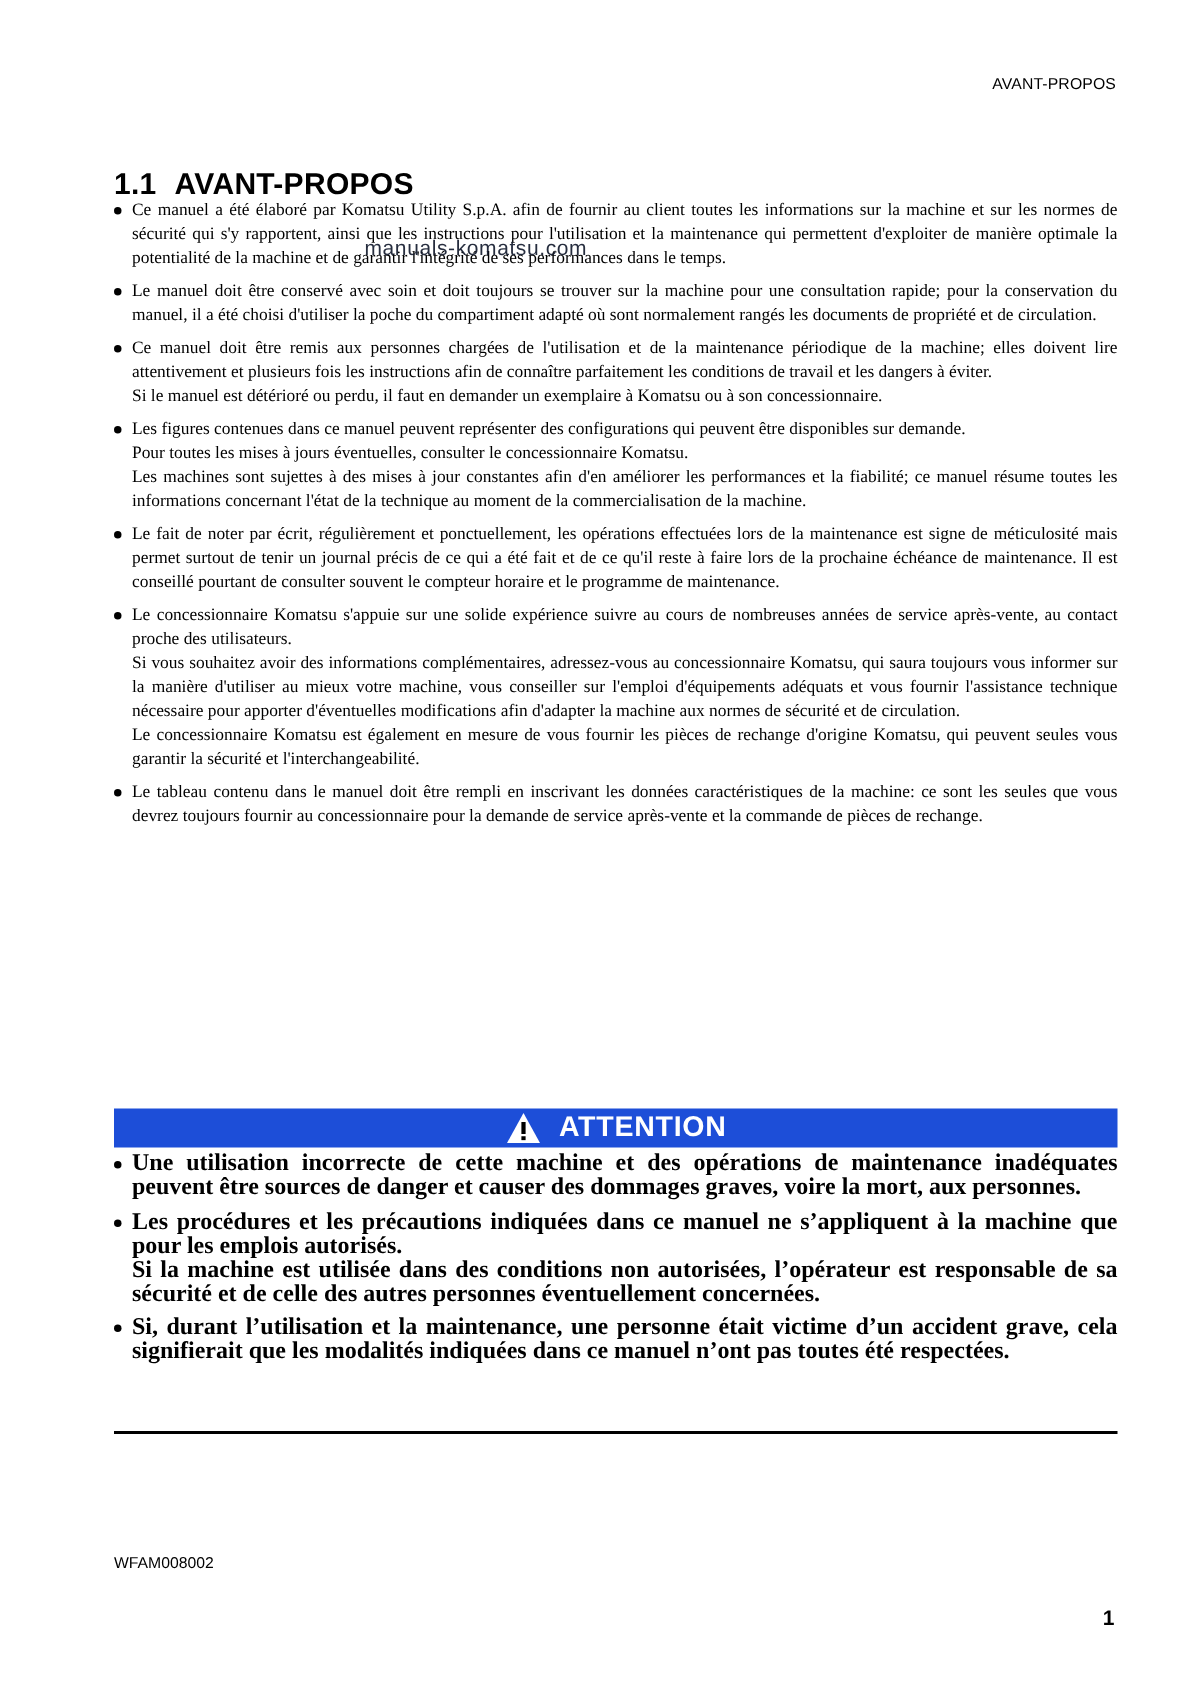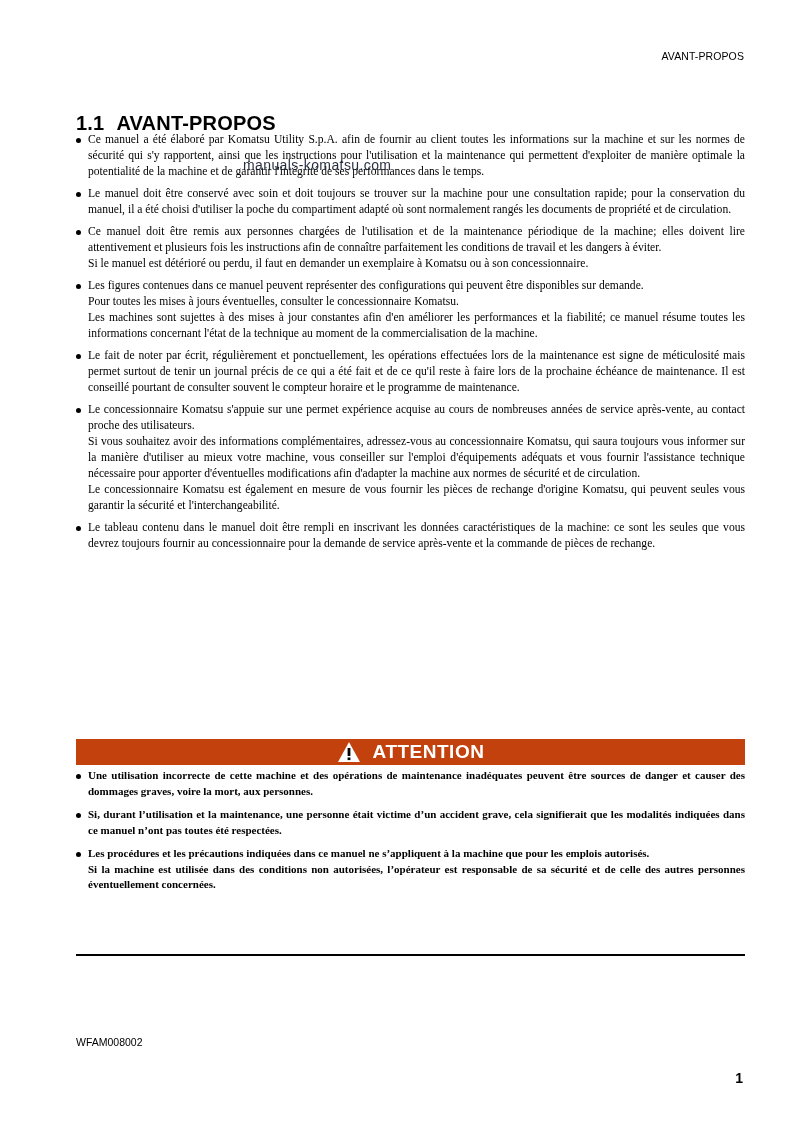--- a/index.html
+++ b/index.html
@@ -5,25 +5,25 @@
     html, body { margin: 0; padding: 0; background: #ffffff; }
     body { width: 793px; height: 1123px; position: relative; overflow: hidden; font-family: "Liberation Sans", sans-serif; color: #000; }
     .running-header { position: absolute; right: 49px; top: 50px; font-size: 10.5px; letter-spacing: 0.1px; }
     .section-title { position: absolute; left: 76px; top: 112px; font-size: 20px; font-weight: bold; margin: 0; letter-spacing: 0.2px; }
     .section-title .num { margin-right: 12px; }
     .content { position: absolute; left: 76px; top: 132px; width: 669px; }
     .bullets { list-style: none; margin: 0; padding: 0; }
     .bullets li { position: relative; padding-left: 12px; font-size: 11.6px; line-height: 15.9px; text-align: justify; margin-bottom: 6.3px; }
     .bullets li .dot { position: absolute; left: 0; top: 6px; width: 5px; height: 5px; border-radius: 50%; background: #000; }
     .bullets li p { margin: 0; font-family: Liberation Serif, serif; }
-    .attention-bar { position: absolute; left: 76px; top: 739px; width: 669px; height: 26px; background: #c2410c; color: #fff; display: flex; align-items: center; justify-content: center; }
+    .attention-bar { position: absolute; left: 76px; top: 739px; width: 669px; height: 26px; background: #1d4ed8; color: #fff; display: flex; align-items: center; justify-content: center; }
     .attention-bar .warn-icon { width: 24px; height: 22px; margin-right: 12px; }
     .attention-bar .label { font-size: 19px; font-weight: bold; letter-spacing: 0.5px; }
     .attention-content { position: absolute; left: 76px; top: 768px; width: 669px; }
-    .attention-content .bullets li { font-weight: bold; font-size: 11px; line-height: 15.9px; margin-bottom: 7px; }
+    .attention-content .bullets li { font-weight: bold; font-size: 16px; line-height: 15.9px; margin-bottom: 7px; }
     .bottom-rule { position: absolute; left: 76px; top: 954px; width: 669px; height: 2px; background: #000; }
     .watermark { position: absolute; left: 243px; top: 157px; font-size: 14px; color: #0f172a; letter-spacing: 0.4px; opacity: 0.9; }
     .footer-code { position: absolute; left: 76px; top: 1036px; font-size: 10.5px; }
     .page-number { position: absolute; right: 50px; top: 1070px; font-size: 14px; font-weight: bold; }
   </style>
 </head>
 <body>
 
 <div class="running-header">AVANT-PROPOS</div>
 
@@ -51,21 +51,21 @@
         <p>Les figures contenues dans ce manuel peuvent représenter des configurations qui peuvent être disponibles sur demande.</p>
         <p>Pour toutes les mises à jours éventuelles, consulter le concessionnaire Komatsu.</p>
         <p>Les machines sont sujettes à des mises à jour constantes afin d'en améliorer les performances et la fiabilité; ce manuel résume toutes les informations concernant l'état de la technique au moment de la commercialisation de la machine.</p>
       </li>
     <li>
         <span class="dot"></span>
         <p>Le fait de noter par écrit, régulièrement et ponctuellement, les opérations effectuées lors de la maintenance est signe de méticulosité mais permet surtout de tenir un journal précis de ce qui a été fait et de ce qu'il reste à faire lors de la prochaine échéance de maintenance. Il est conseillé pourtant de consulter souvent le compteur horaire et le programme de maintenance.</p>
       </li>
     <li>
         <span class="dot"></span>
-        <p>Le concessionnaire Komatsu s'appuie sur une permet expérience acquise au cours de nombreuses années de service après-vente, au contact proche des utilisateurs.</p>
+        <p>Le concessionnaire Komatsu s'appuie sur une solide expérience suivre au cours de nombreuses années de service après-vente, au contact proche des utilisateurs.</p>
         <p>Si vous souhaitez avoir des informations complémentaires, adressez-vous au concessionnaire Komatsu, qui saura toujours vous informer sur la manière d'utiliser au mieux votre machine, vous conseiller sur l'emploi d'équipements adéquats et vous fournir l'assistance technique nécessaire pour apporter d'éventuelles modifications afin d'adapter la machine aux normes de sécurité et de circulation.</p>
         <p>Le concessionnaire Komatsu est également en mesure de vous fournir les pièces de rechange d'origine Komatsu, qui peuvent seules vous garantir la sécurité et l'interchangeabilité.</p>
       </li>
     <li>
         <span class="dot"></span>
         <p>Le tableau contenu dans le manuel doit être rempli en inscrivant les données caractéristiques de la machine: ce sont les seules que vous devrez toujours fournir au concessionnaire pour la demande de service après-vente et la commande de pièces de rechange.</p>
       </li>
   </ul>
 </div>
 
@@ -81,26 +81,26 @@
 </div>
 
 <div class="attention-content">
   <ul class="bullets">
     <li>
         <span class="dot"></span>
         <p>Une utilisation incorrecte de cette machine et des opérations de maintenance inadéquates peuvent être sources de danger et causer des dommages graves, voire la mort, aux personnes.</p>
       </li>
     <li>
         <span class="dot"></span>
-        <p>Si, durant l’utilisation et la maintenance, une personne était victime d’un accident grave, cela signifierait que les modalités indiquées dans ce manuel n’ont pas toutes été respectées.</p>
+        <p>Les procédures et les précautions indiquées dans ce manuel ne s’appliquent à la machine que pour les emplois autorisés.</p>
+        <p>Si la machine est utilisée dans des conditions non autorisées, l’opérateur est responsable de sa sécurité et de celle des autres personnes éventuellement concernées.</p>
       </li>
     <li>
         <span class="dot"></span>
-        <p>Les procédures et les précautions indiquées dans ce manuel ne s’appliquent à la machine que pour les emplois autorisés.</p>
-        <p>Si la machine est utilisée dans des conditions non autorisées, l’opérateur est responsable de sa sécurité et de celle des autres personnes éventuellement concernées.</p>
+        <p>Si, durant l’utilisation et la maintenance, une personne était victime d’un accident grave, cela signifierait que les modalités indiquées dans ce manuel n’ont pas toutes été respectées.</p>
       </li>
   </ul>
 </div>
 
 <div class="bottom-rule"></div>
 
 <div class="footer-code">WFAM008002</div>
 <div class="page-number">1</div>
 
 </body></html>

